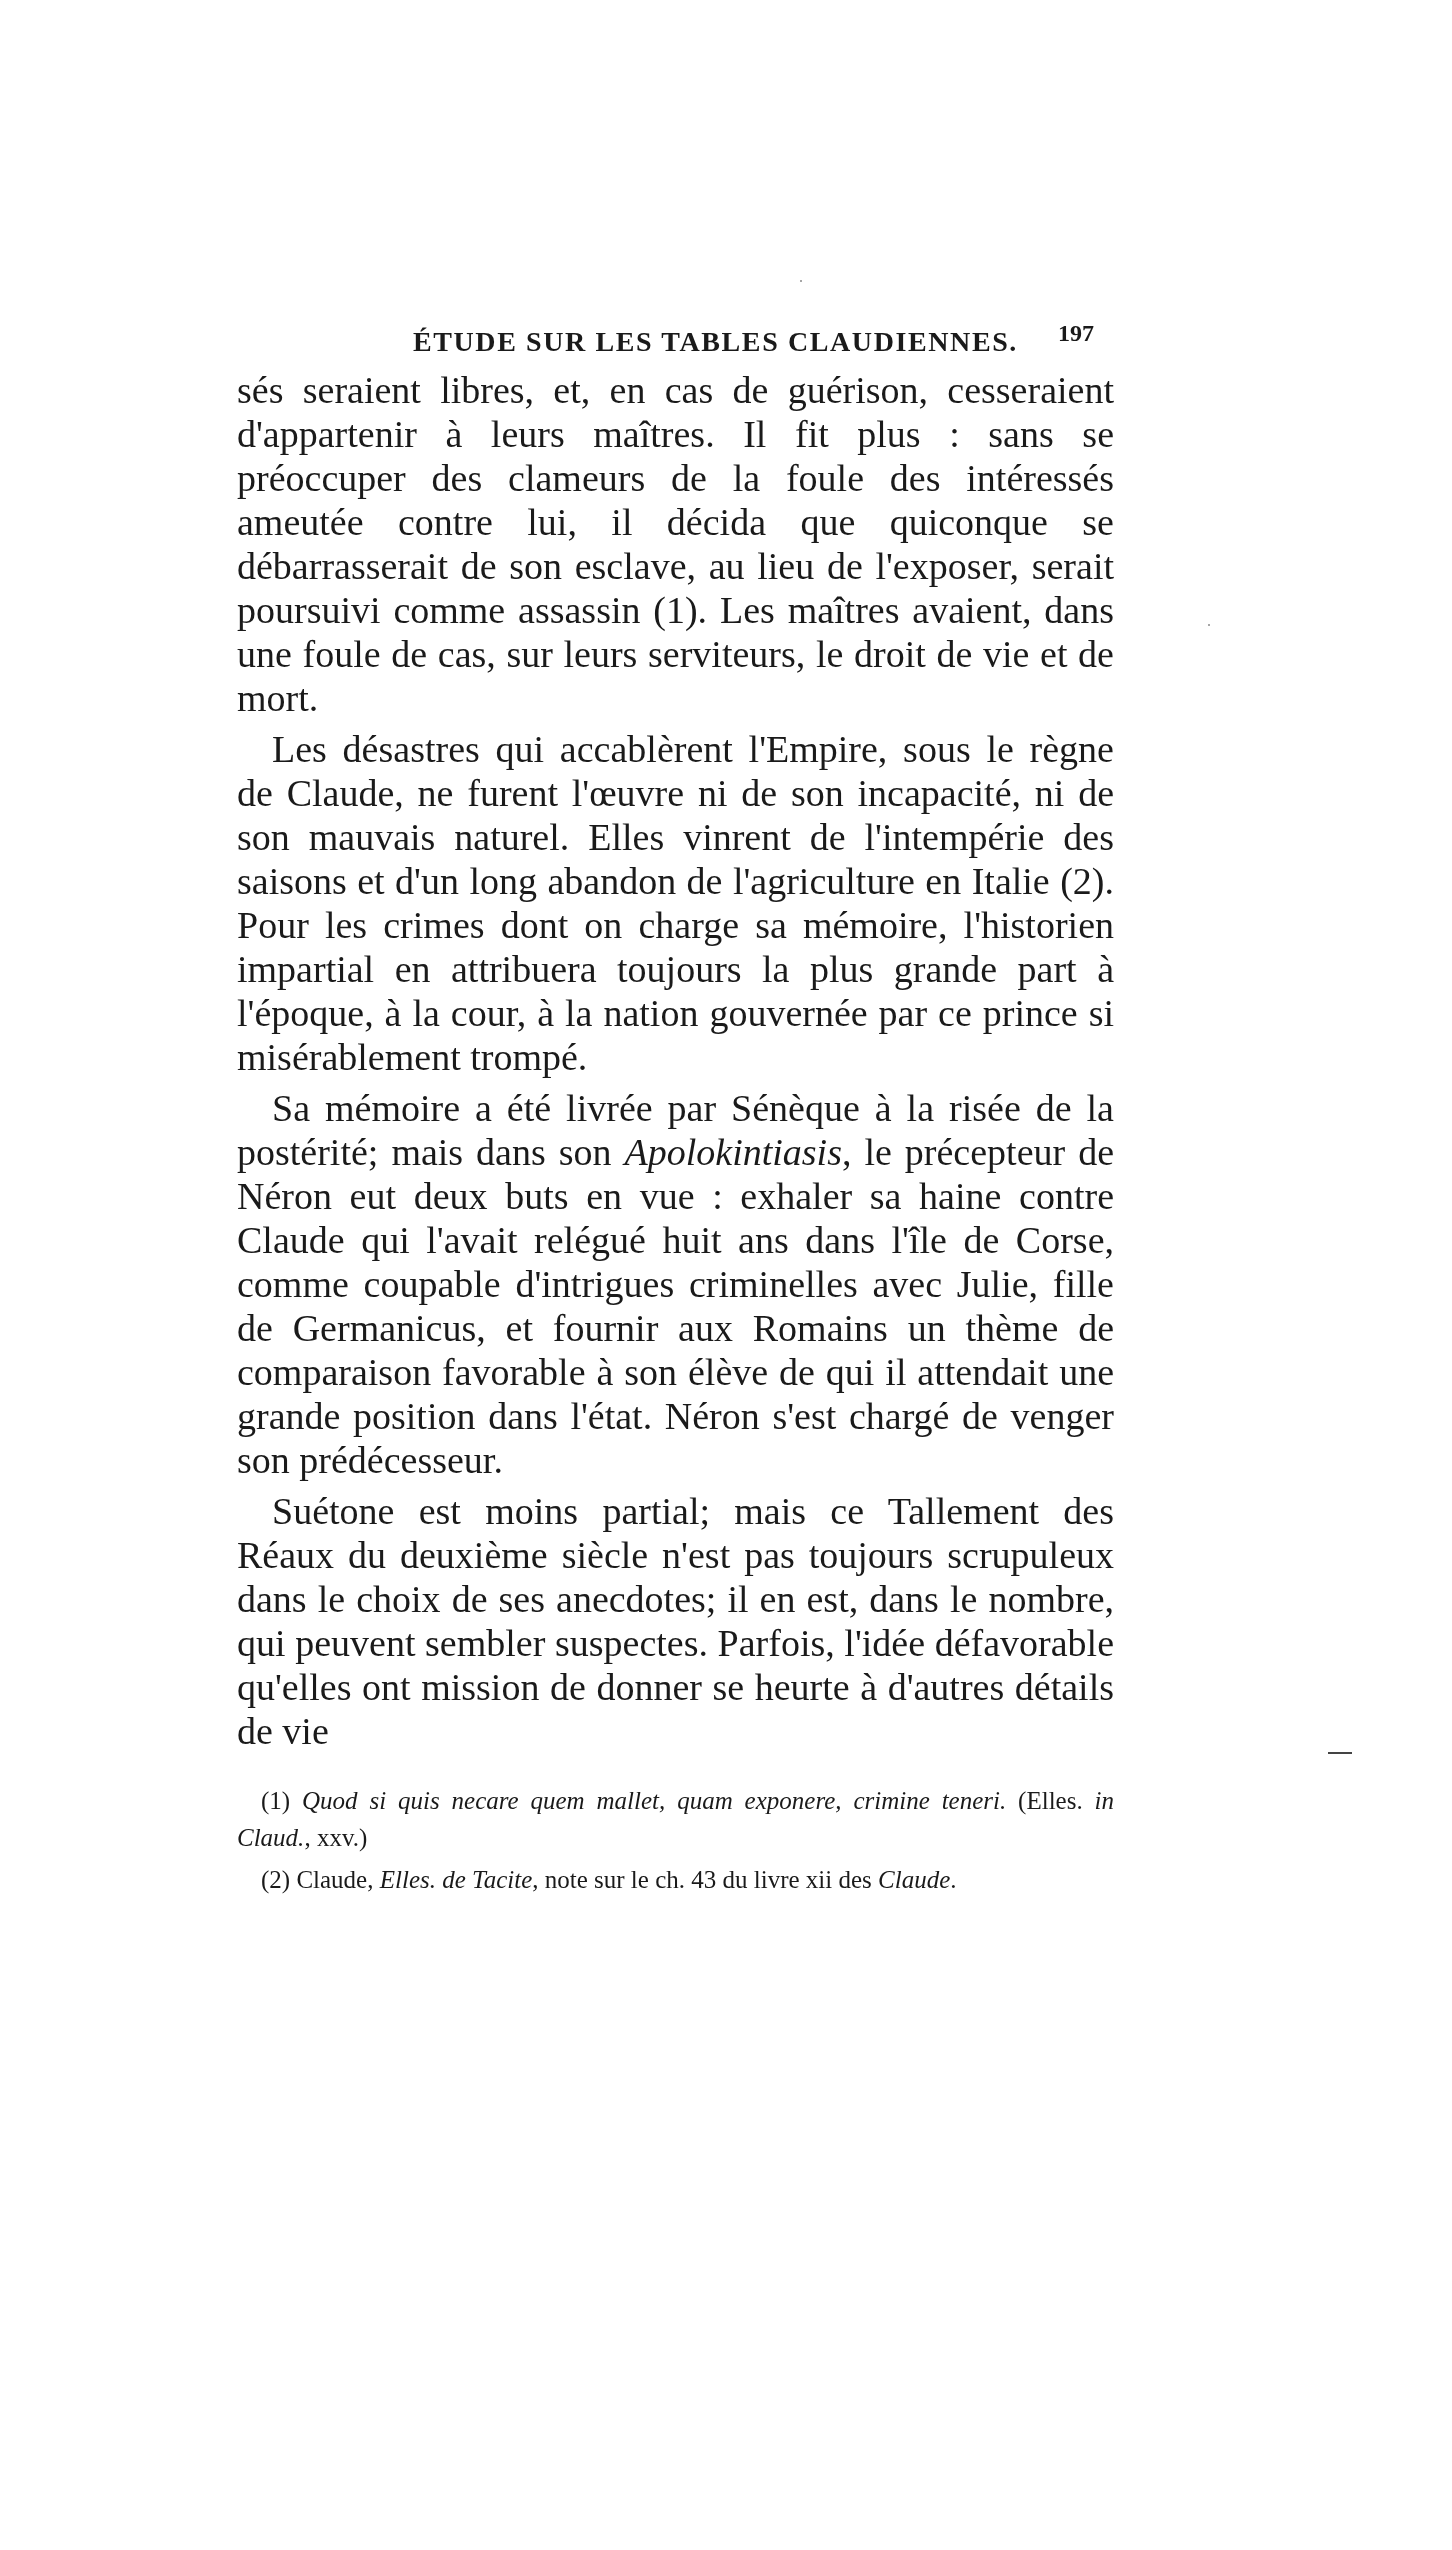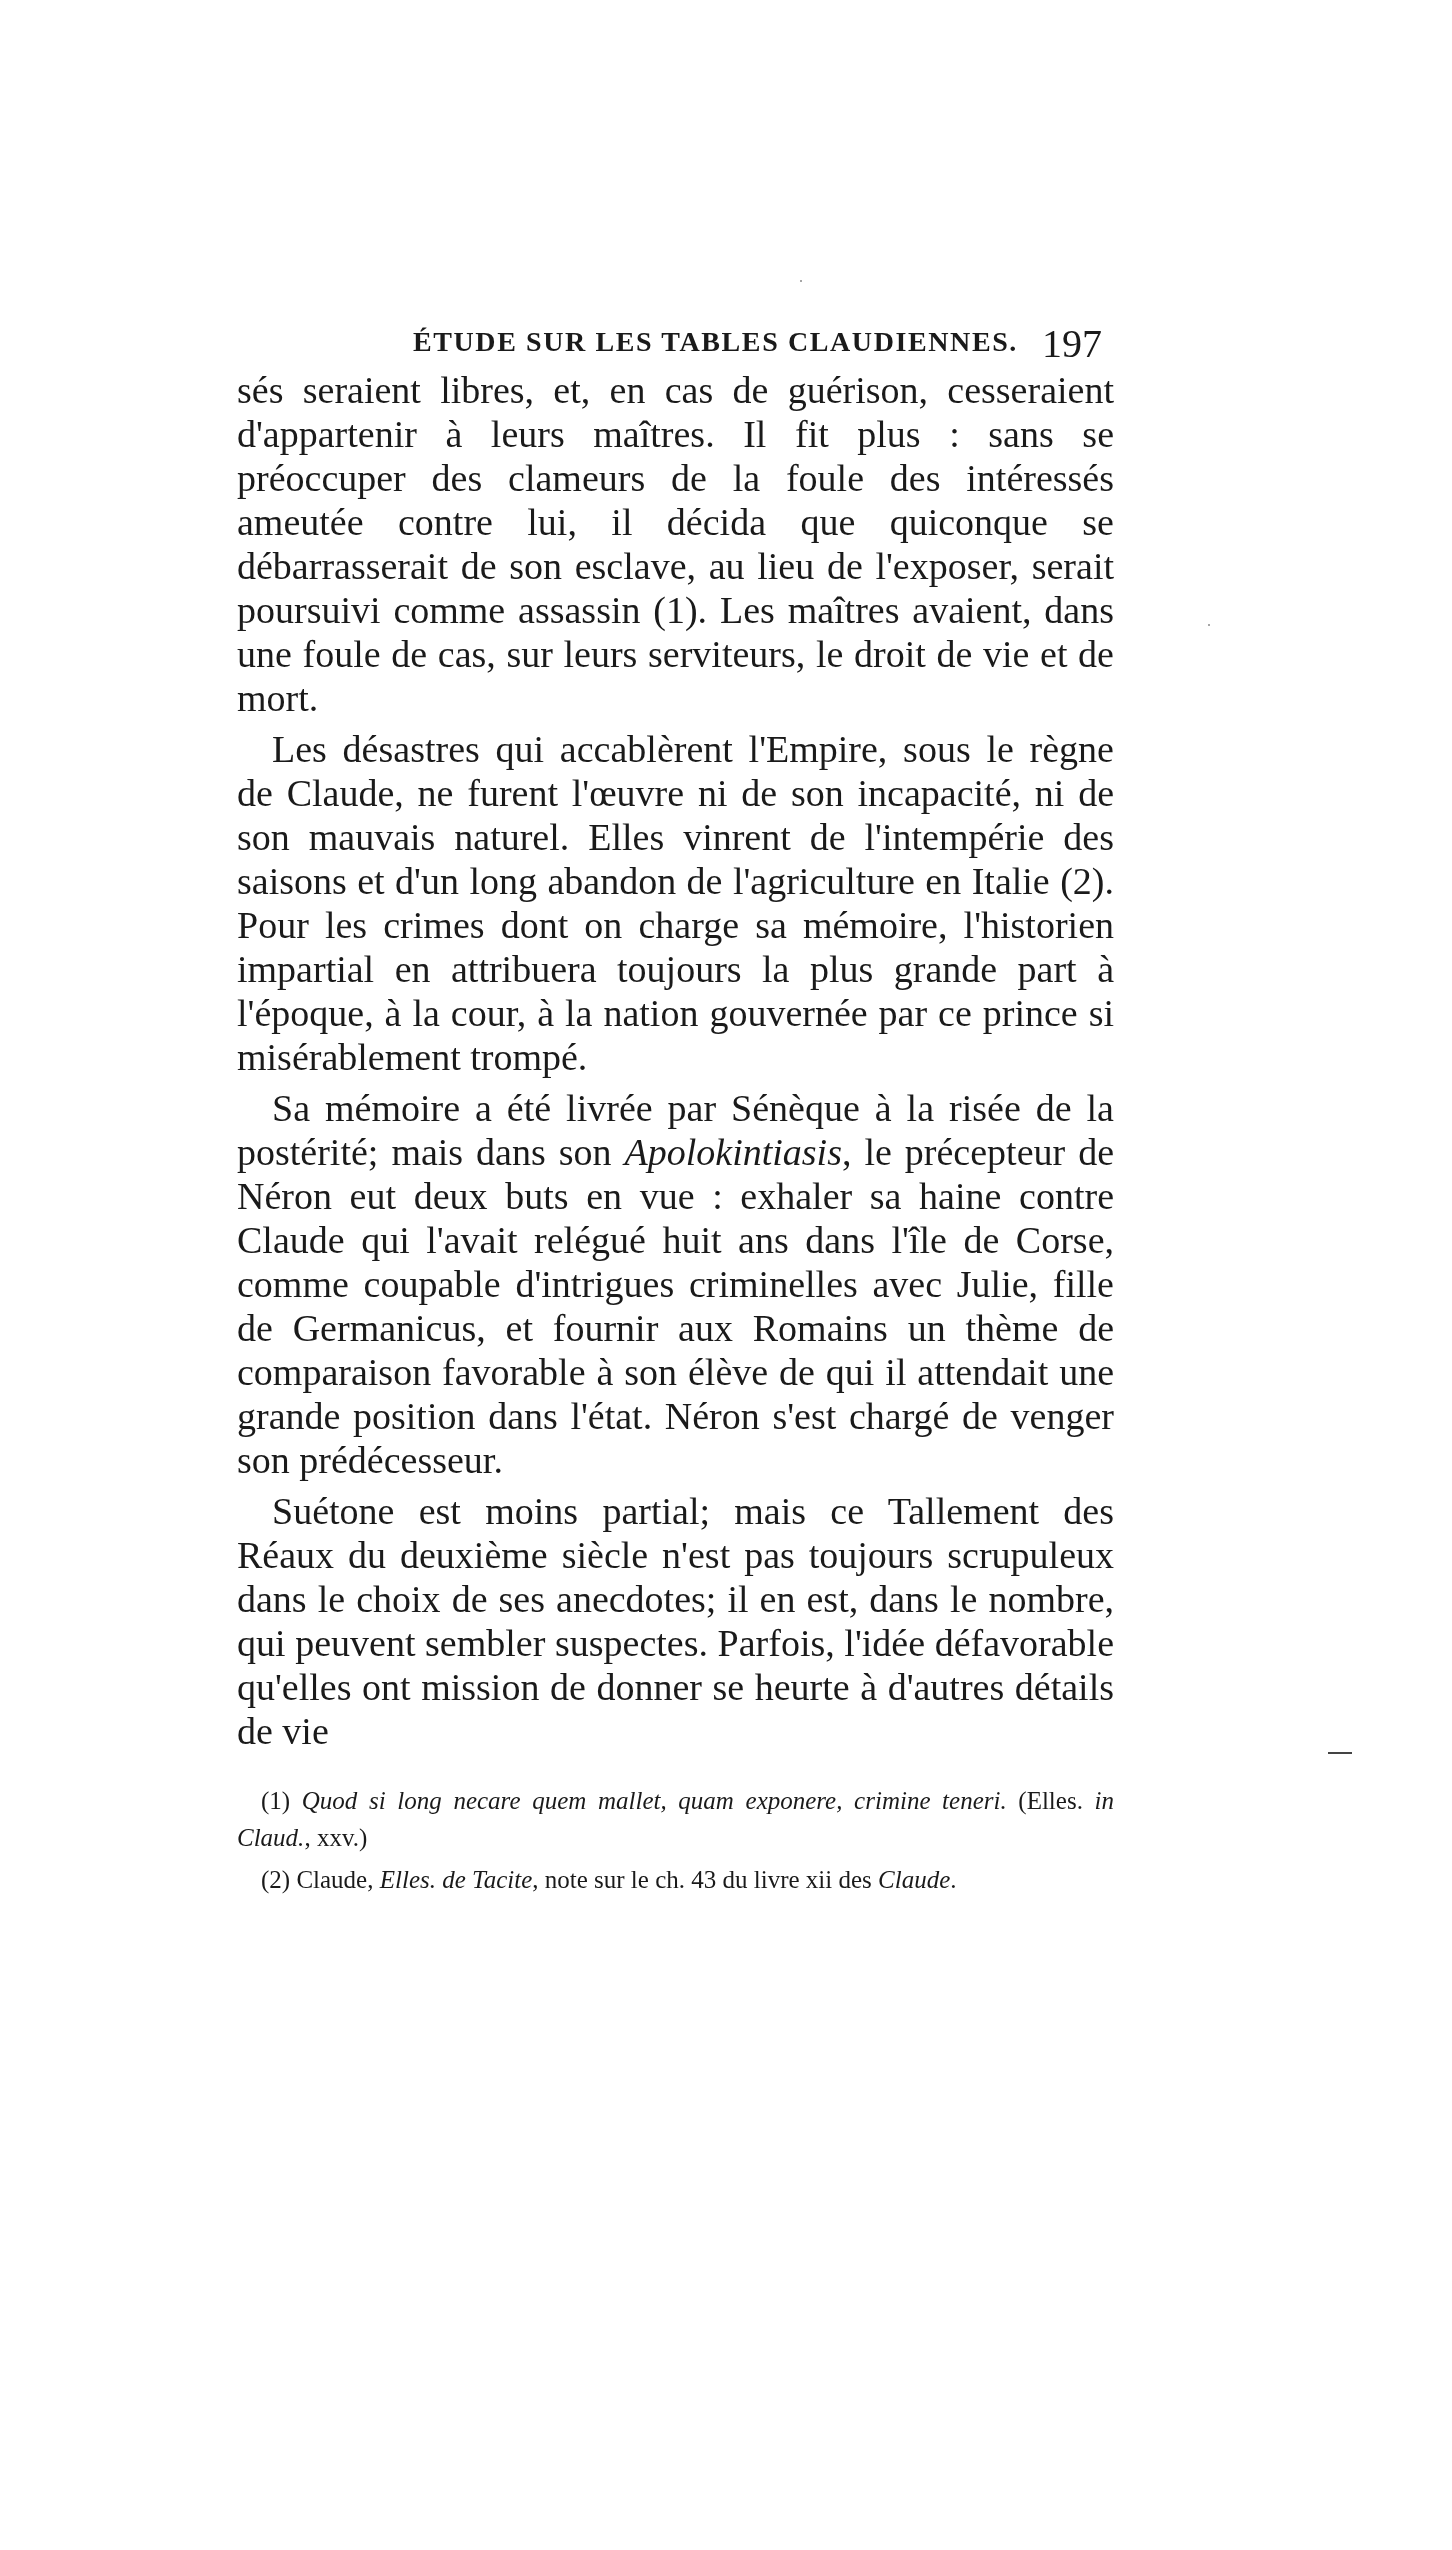--- a/index.html
+++ b/index.html
@@ -2,21 +2,21 @@
 <html style="font-size:12.8px"><head>
 <meta charset="utf-8">
 <style>
   html, body { margin: 0; padding: 0; }
   body { width: 1453px; height: 2550px; background: #ffffff; position: relative; overflow: hidden;
          font-family: "Liberation Serif", "DejaVu Serif", serif; color: #1a1a1a; }
   .page { position: absolute; left: 237px; top: 320px; width: 877px; }
   .running-head { position: relative; height: 48px; }
   .running-title { position: absolute; left: 176px; top: 6.4px; font-size: 28px; font-weight: bold;
                    letter-spacing: 1.6px; }
-  .page-number { position: absolute; right: 12px; top: 0; font-size: 40px; font-weight: normal; }
+  .page-number { position: absolute; right: 20px; top: 0; font-size: 24px; font-weight: bold; }
   .body-text { font-size: 38px; line-height: 44px; text-align: justify; }
   .body-text p { margin: 0; text-indent: 0; }
   .body-text p.indent { text-indent: 35px; }
   .body-text p + p { margin-top: 7px; }
   .footnotes { position: absolute; left: 237px; top: 1782px; width: 877px; font-size: 25px;
                line-height: 37px; text-align: justify; }
   .footnotes p { margin: 0 0 4.8px 0; text-indent: 24px; }
   i { font-style: italic; }
   .specks { position: absolute; width: 2.4px; height: 2.4px; background: #888; border-radius: 50%; }
 </style>
@@ -31,20 +31,20 @@
 
   <div class="body-text">
     <p>sés seraient libres, et, en cas de guérison, cesseraient d'appartenir à leurs maîtres. Il fit plus : sans se préoccuper des clameurs de la foule des intéressés ameutée contre lui, il décida que quiconque se débarrasserait de son esclave, au lieu de l'exposer, serait poursuivi comme assassin (1). Les maîtres avaient, dans une foule de cas, sur leurs serviteurs, le droit de vie et de mort.</p>
     <p class="indent">Les désastres qui accablèrent l'Empire, sous le règne de Claude, ne furent l'œuvre ni de son incapacité, ni de son mauvais naturel. Elles vinrent de l'intempérie des saisons et d'un long abandon de l'agriculture en Italie (2). Pour les crimes dont on charge sa mémoire, l'historien impartial en attribuera toujours la plus grande part à l'époque, à la cour, à la nation gouvernée par ce prince si misérablement trompé.</p>
     <p class="indent"><span>Sa mémoire a été livrée par Sénèque à la risée de la postérité; mais dans son </span><i>Apolokintiasis</i><span>, le précepteur de Néron eut deux buts en vue : exhaler sa haine contre Claude qui l'avait relégué huit ans dans l'île de Corse, comme coupable d'intrigues criminelles avec Julie, fille de Germanicus, et fournir aux Romains un thème de comparaison favorable à son élève de qui il attendait une grande position dans l'état. Néron s'est chargé de venger son prédécesseur.</span></p>
     <p class="indent">Suétone est moins partial; mais ce Tallement des Réaux du deuxième siècle n'est pas toujours scrupuleux dans le choix de ses anecdotes; il en est, dans le nombre, qui peuvent sembler suspectes. Parfois, l'idée défavorable qu'elles ont mission de donner se heurte à d'autres détails de vie</p>
   </div>
 </div>
 
 <div class="footnotes">
-  <p><span>(1)</span> <i>Quod si long necare quem mallet, quam exponere, crimine teneri.</i><span> (Elles. </span><i>in Claud.</i><span>, xxv.)</span></p>
+  <p><span>(1)</span> <i>Quod si quis necare quem mallet, quam exponere, crimine teneri.</i><span> (Elles. </span><i>in Claud.</i><span>, xxv.)</span></p>
   <p><span>(2)</span><span> Claude, </span><i>Elles. de Tacite</i><span>, note sur le ch. 43 du livre xii des </span><i>Claude</i><span>.</span></p>
 </div>
 
 <div class="specks" style="left:1208px;top:624px;"></div>
 <div class="specks" style="left:1328px;top:1752px;width:24px;height:2.4px;border-radius:0;background:#444;"></div>
 <div class="specks" style="left:800px;top:280px;"></div>
 
 
 </body></html>

